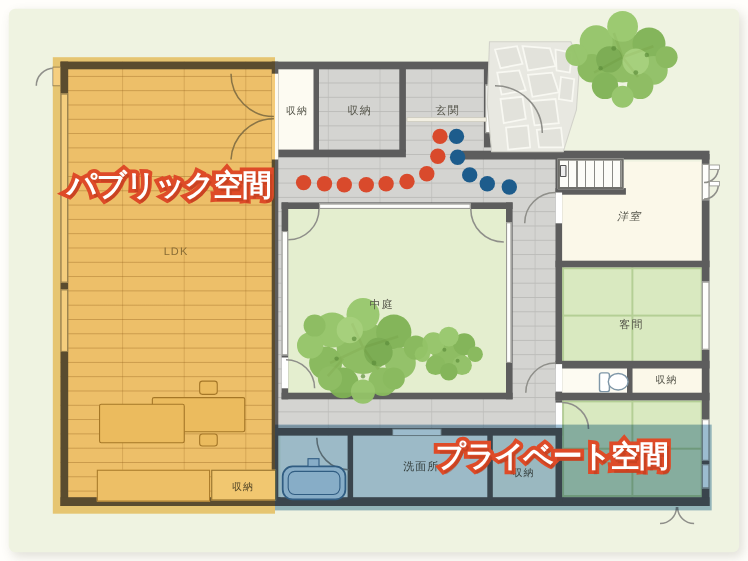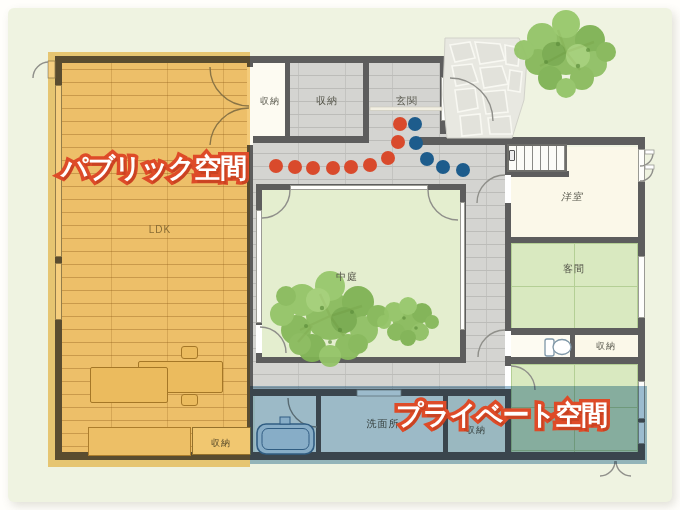--- a/index.html
+++ b/index.html
@@ -248,21 +248,21 @@
   <div class="furn" style="left:90px;top:367px;width:78px;height:36px;"></div>
   <div class="furn" style="left:181px;top:346px;width:17px;height:13px;border-radius:3px;"></div>
   <div class="furn" style="left:181px;top:394px;width:17px;height:12px;border-radius:3px;"></div>
   <div class="furn2" style="left:88px;top:427px;width:103px;height:29px;"></div>
 
   <div class="room-label" style="left:160px;top:229px;color:#8d8468;">LDK</div>
   <div class="room-label" style="left:270px;top:101px;font-size:9px;">収納</div>
   <div class="room-label" style="left:327px;top:101px;">収納</div>
   <div class="room-label" style="left:407px;top:101px;">玄関</div>
   <div class="room-label" style="left:572px;top:197px;font-style:italic;">洋室</div>
-  <div class="room-label" style="left:574px;top:269px;">客間</div>
+  <div class="room-label" style="left:574px;top:295px;">客間</div>
   <div class="room-label" style="left:347px;top:277px;">中庭</div>
   <div class="room-label" style="left:606px;top:346px;font-size:9px;">収納</div>
   <div class="room-label" style="left:383px;top:424px;">洗面所</div>
   <div class="room-label" style="left:476px;top:430px;font-size:9px;">収納</div>
   <div class="room-label" style="left:221px;top:443px;font-size:9px;">収納</div>
 
   <div id="dots-layer">
       <div class="dot" style="left: 269px; top: 159px; background: rgb(217, 74, 44);"></div>
       <div class="dot" style="left: 288px; top: 160px; background: rgb(217, 74, 44);"></div>
       <div class="dot" style="left: 306px; top: 161px; background: rgb(217, 74, 44);"></div>

